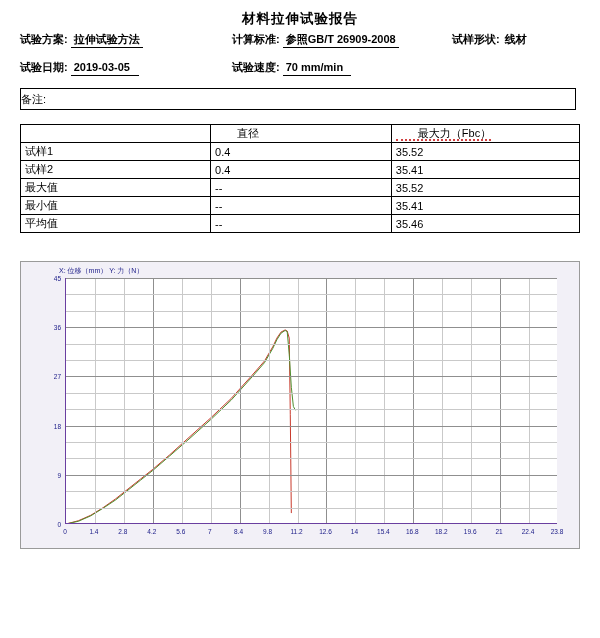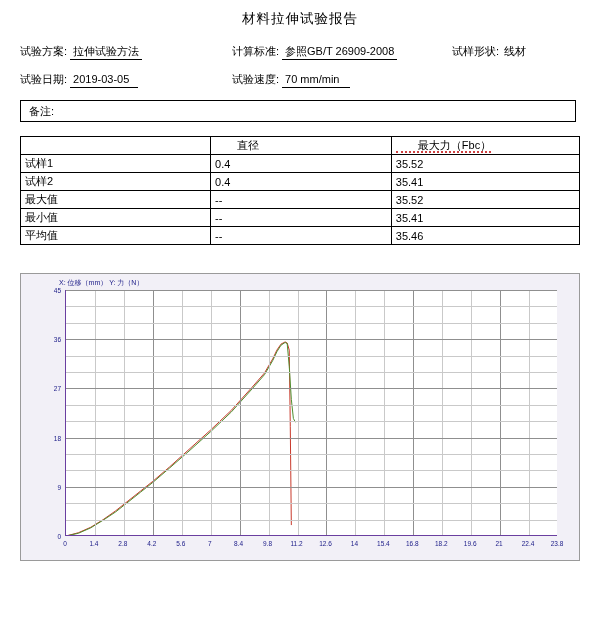--- a/index.html
+++ b/index.html
@@ -18,28 +18,29 @@
   .page {
     position: relative;
     width: 600px;
     height: 638px;
     box-sizing: border-box;
     padding: 0;
   }
   .title {
     text-align: center;
     font-size: 13.5px;
-    font-weight: normal;
+    font-weight: bold;
     letter-spacing: 1px;
     margin-top: 10px;
-    margin-bottom: 16px;
+    margin-bottom: 4px;
   }
   
   .info-block {
     padding: 0 20px;
+    font-weight: bold;
   }
   .info-row {
     display: flex;
     align-items: baseline;
     font-size: 11px;
     margin-bottom: 12px;
   }
   .col-a { width: 212px; display: flex; align-items: baseline; }
   .col-b { width: 220px; display: flex; align-items: baseline; }
   .col-c { flex: 1; display: flex; align-items: baseline; }
@@ -60,21 +61,21 @@
     white-space: nowrap;
   }
   
   .remark {
     margin: 8px 24px 0 20px;
     border: 1px solid #000;
     height: 22px;
     display: flex;
     align-items: center;
     font-size: 11px;
-    padding-left: 8px;
+    padding-left: 0;
     box-sizing: border-box;
   }
   
   table.data {
     margin: 14px 20px 0 20px;
     border-collapse: collapse;
     width: 560px;
     font-size: 11px;
   }
   table.data td {

